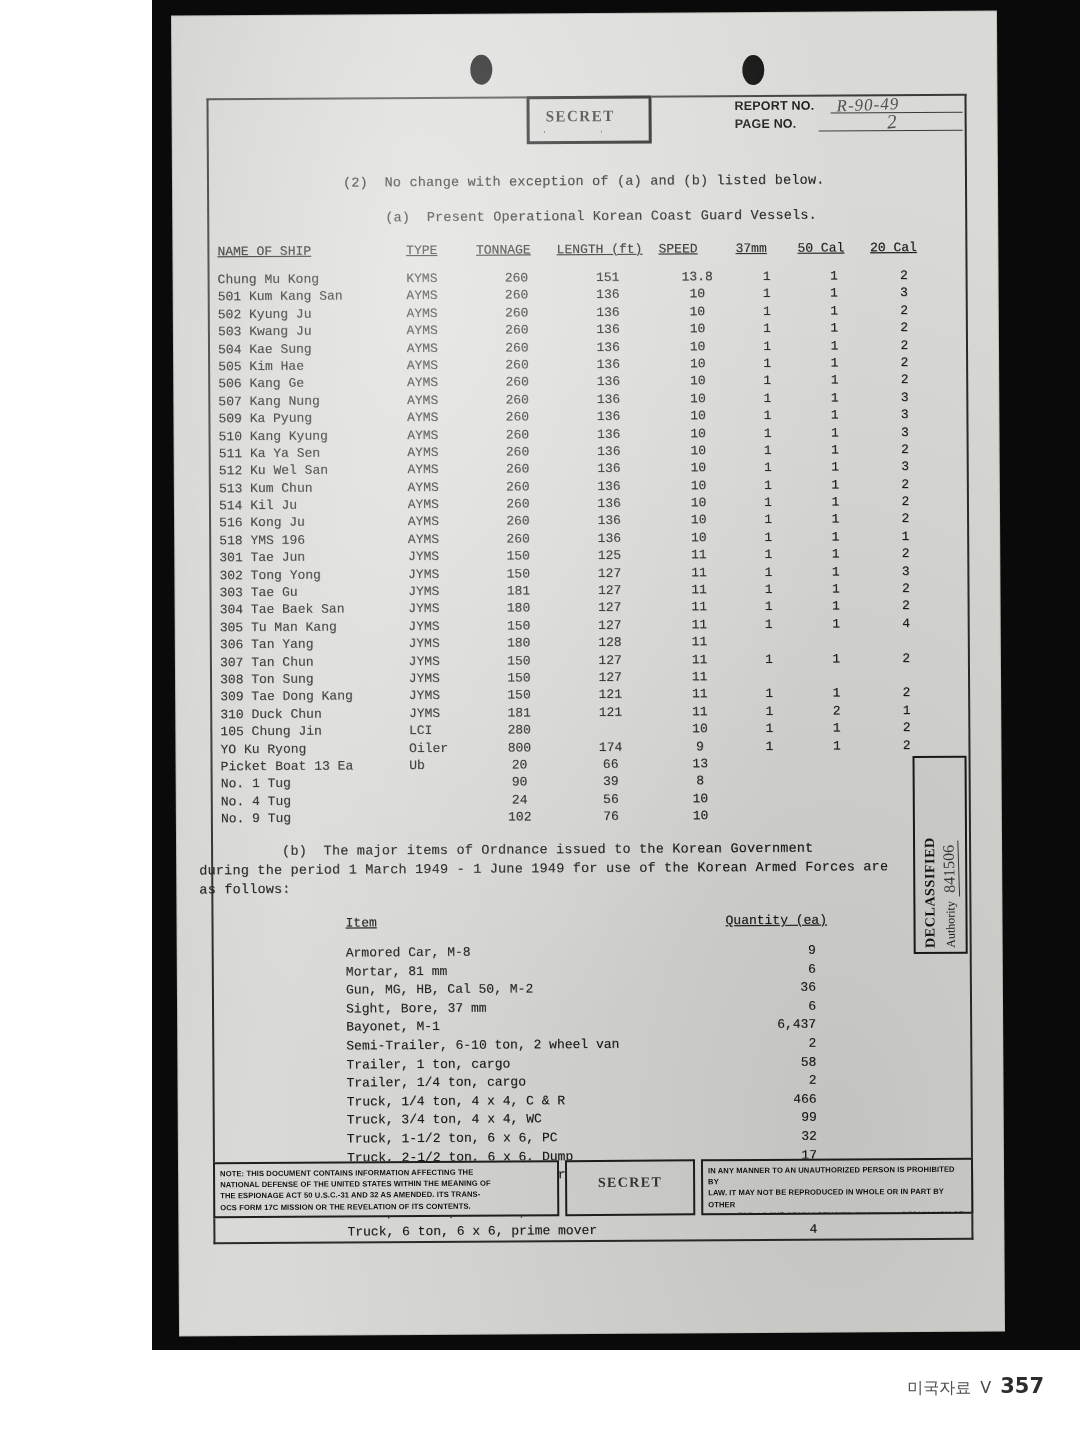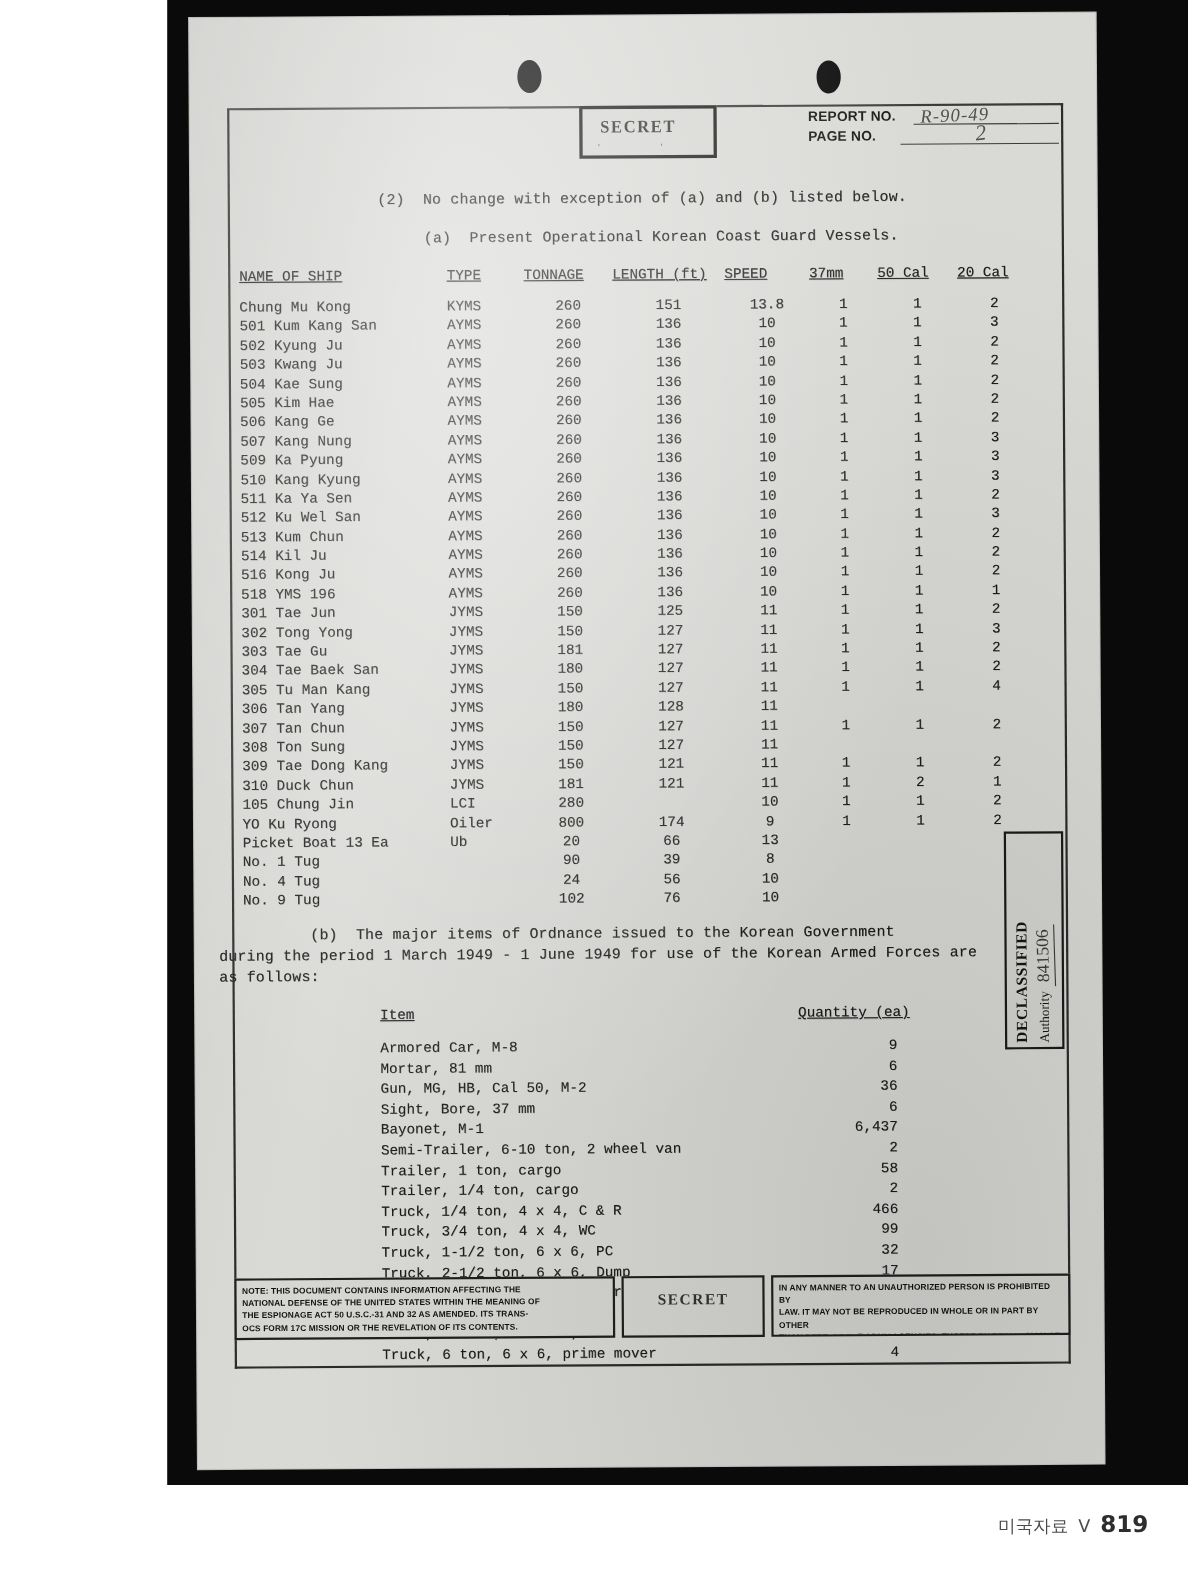--- a/index.html
+++ b/index.html
@@ -793,16 +793,16 @@
 THAN DEPT. OF THE ARMY AGENCIES, EXCEPT BY PERMISSION OF
 THE DIRECTOR OF INTELLIGENCE, GSUSA</div>
       </div>
     </div>
 
   </div>
 
   <div id="book-caption">
     <span id="caption-label">미국자료</span>
     <span id="caption-vol">V</span>
-    <span id="caption-page">819</span>
+    <span id="caption-page">357</span>
   </div>
 
 </div>
 
 </body></html>

